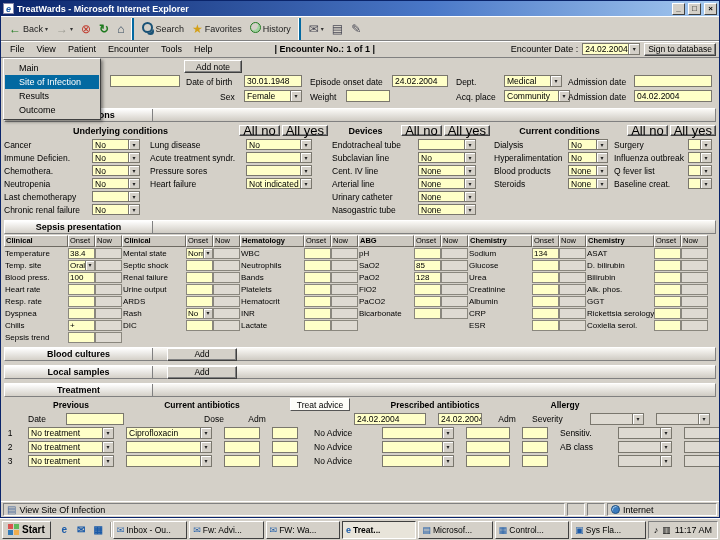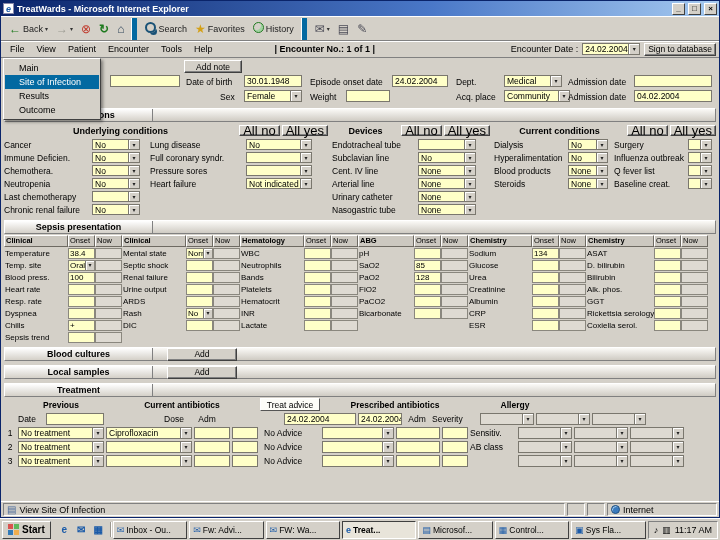--- a/index.html
+++ b/index.html
@@ -14,21 +14,21 @@
               align-items:center; padding:0 2px; gap:3px; flex:0 0 auto; }
   .titleicon { width:11px; height:11px; background:#fff; color:#1a5aa8; font-weight:bold; font-style:italic;
                font-size:9px; line-height:11px; text-align:center; border:1px solid #88a; }
   .titletext { color:#fff; font-weight:bold; font-size:9px; flex:1; white-space:nowrap; overflow:hidden; }
   .winbtn { width:13px; height:12px; background:#d4d0c8; border:1px solid; border-color:#fff #404040 #404040 #fff;
             font-size:8px; line-height:10px; text-align:center; font-weight:bold; }
 
   .toolbar { height:25px; background:#d4d0c8; border-top:1px solid #fff; border-bottom:1px solid #808080;
              display:flex; align-items:center; padding:0 2px; flex:0 0 auto; }
   .tgroup { display:flex; align-items:center; height:22px; padding:0 2px; }
-  .tgroup + .tgroup { border-left:5px solid #0369a1; box-shadow:-1px 0 0 #fff; margin-left:2px; padding-left:4px; }
+  .tgroup + .tgroup { border-left:2px solid #0369a1; box-shadow:-1px 0 0 #fff; margin-left:2px; padding-left:4px; }
   .tbtn { height:21px; display:flex; align-items:center; gap:2px; padding:0 4px; color:#222; font-size:9px; }
   .ticon { font-size:12px; line-height:12px; color:#1f6a3a; }
   .tlabel:empty, .caret:empty { display:none; }
   .caret { font-size:6px; color:#333; }
   [data-name="back-icon"], [data-name="forward-icon"], [data-name="refresh-icon"] { color:#1f7a1f; font-weight:bold; }
   [data-name="forward-icon"] { color:#9a9a92; }
   [data-name="stop-icon"] { color:#c0392b; }
   [data-name="home-icon"] { color:#34495e; }
   [data-name="favorites-icon"] { color:#d4a017; }
   [data-name="mail-icon"], [data-name="print-icon"], [data-name="edit-icon"] { color:#4a4a56; }
@@ -100,21 +100,21 @@
   .glbl { font-size:8px; white-space:nowrap; overflow:hidden; padding-left:1px; }
   .gcell { position:relative; height:11px; border:1px solid #8a877e; font-size:8px; line-height:9px;
            padding:0 1px; overflow:hidden; }
   .oc { background:#ffffc8; }
   .nc { background:#dedad2; }
   .gcell.dd { padding-right:9px; }
   .gcell.dd::after { width:8px; line-height:9px; }
 
   
   .treat { margin-top:1px; font-size:8.5px; }
-  .tr { display:flex; align-items:center; height:13px; gap:2px; margin-top:1px; }
+  .tr { display:flex; align-items:center; height:13px; gap:12px; margin-top:1px; }
   .tr .c { flex:0 0 auto; position:relative; }
   .thead { font-weight:bold; text-align:center; font-size:8.5px; white-space:nowrap; }
   .advhead { background:#fdfdf8; border:1px solid; border-color:#fff #555 #555 #fff; text-align:center;
              font-size:8.5px; height:13px; line-height:12px; }
   .tfield { position:relative; display:block; background:#ffffc8; border:1px solid #7a776e; height:12px;
             font-size:8.5px; line-height:10px; padding:0 2px; white-space:nowrap; overflow:hidden; }
   .gray { background:#dedad2; }
   .num { width:12px; text-align:center; }
   .advtxt { width:60px; padding-left:4px; white-space:nowrap; }
 
@@ -307,21 +307,21 @@
               <div class="crow u" data-name="condition-row">
                 <span class="clbl" data-name="condition-label">Cancer</span>
                 <span class="field dd cfield" data-name="condition-dropdown">No</span>
                 <span class="clbl" data-name="condition-label">Lung disease</span>
                 <span class="field dd cfield" data-name="condition-dropdown">No</span>
               </div>
 
               <div class="crow u" data-name="condition-row">
                 <span class="clbl" data-name="condition-label">Immune Deficien.</span>
                 <span class="field dd cfield" data-name="condition-dropdown">No</span>
-                <span class="clbl" data-name="condition-label">Full coronary syndr.</span>
+                <span class="clbl" data-name="condition-label">Acute treatment syndr.</span>
                 <span class="field dd cfield" data-name="condition-dropdown"></span>
               </div>
 
               <div class="crow u" data-name="condition-row">
                 <span class="clbl" data-name="condition-label">Chemothera.</span>
                 <span class="field dd cfield" data-name="condition-dropdown">No</span>
                 <span class="clbl" data-name="condition-label">Pressure sores</span>
                 <span class="field dd cfield" data-name="condition-dropdown"></span>
               </div>
 

